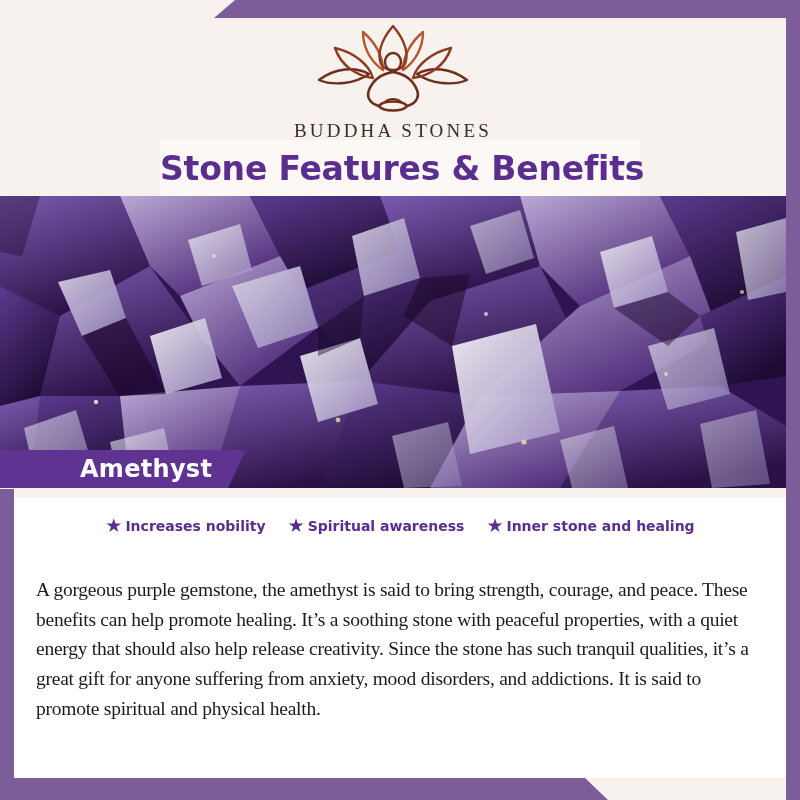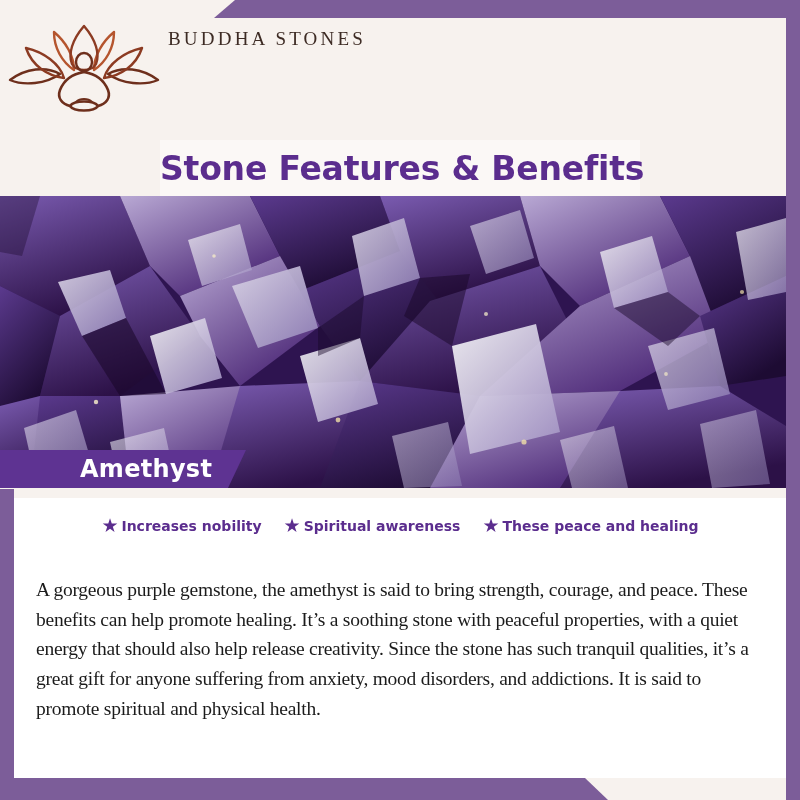--- a/index.html
+++ b/index.html
@@ -58,21 +58,22 @@
     position: absolute;
     top: 0; left: 0;
     width: 786px; height: 196px;
     background: #f7f2ee;
     z-index: 3;
   }
   .logo-wrap {
     position: absolute;
     top: 22px; left: 0; right: 0;
     display: flex;
-    flex-direction: row;
+    flex-direction: column;
+    align-items: center;
   }
   .lotus { display: block; }
   .brand-name {
     margin-top: 6px;
     font-family: "Liberation Serif", serif;
     font-size: 19px;
     letter-spacing: 3.2px;
     color: #3d2b24;
     font-weight: 400;
   }
@@ -309,19 +310,19 @@
       <div class="benefit">
         <span class="star">★</span>
         <span class="benefit-label">Increases nobility</span>
       </div>
       <div class="benefit">
         <span class="star">★</span>
         <span class="benefit-label">Spiritual awareness</span>
       </div>
       <div class="benefit">
         <span class="star">★</span>
-        <span class="benefit-label">These peace and healing</span>
+        <span class="benefit-label">Inner stone and healing</span>
       </div>
     </div>
     <p class="description">A gorgeous purple gemstone, the amethyst is said to bring strength, courage, and peace. These benefits can help promote healing. It’s a soothing stone with peaceful properties, with a quiet energy that should also help release creativity. Since the stone has such tranquil qualities, it’s a great gift for anyone suffering from anxiety, mood disorders, and addictions. It is said to promote spiritual and physical health.</p>
   </div>
 
 </div>
 
 </body></html>

